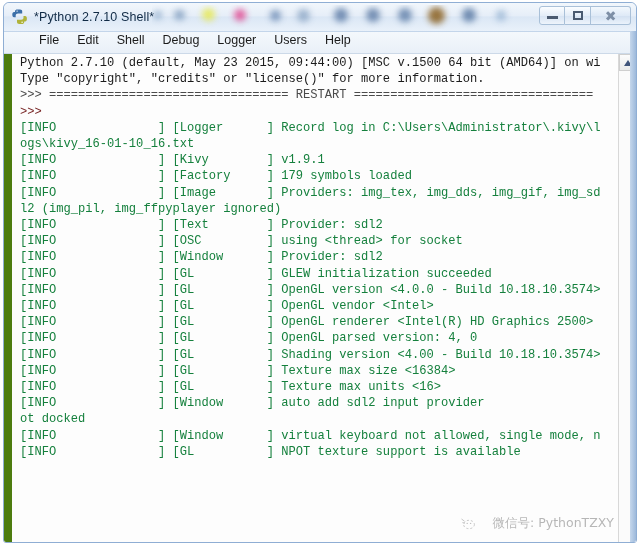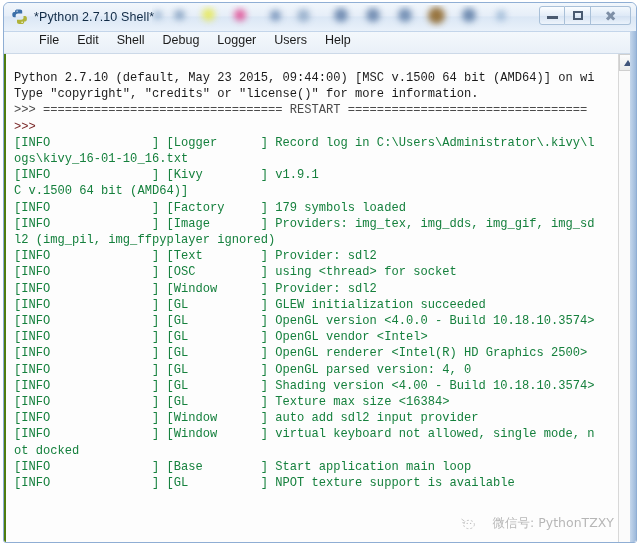--- a/index.html
+++ b/index.html
@@ -139,24 +139,24 @@
   
   .text-wrap {
     position: relative;
     height: 488px;
     background: #fdfdfd;
     display: flex;
   }
   .text-area {
     flex: 1 1 auto;
     background: #fdfdfd;
-    padding: 16px 0 0 8px;
+    padding: 1px 0 0 8px;
     box-sizing: border-box;
     overflow: hidden;
-    border-left: 2px solid #4d7c0f;
+    border-left: 8px solid #4d7c0f;
   }
   .line {
     font-family: "Liberation Mono", "DejaVu Sans Mono", monospace;
     font-size: 12.1px;
     line-height: 16.2px;
     white-space: pre;
     letter-spacing: 0px;
   }
   .c-stdout { color: #1b1b1b; }
   .c-prompt { color: #7a2828; }
@@ -282,38 +282,37 @@
 
   <div class="text-wrap">
     <div class="text-area" id="console-lines">
         <div class="line c-stdout">Python 2.7.10 (default, May 23 2015, 09:44:00) [MSC v.1500 64 bit (AMD64)] on wi</div>
         <div class="line c-stdout">Type "copyright", "credits" or "license()" for more information.</div>
         <div class="line c-restart">&gt;&gt;&gt; ================================= RESTART =================================</div>
         <div class="line c-prompt">&gt;&gt;&gt; </div>
         <div class="line c-log">[INFO              ] [Logger      ] Record log in C:\Users\Administrator\.kivy\l</div>
         <div class="line c-log">ogs\kivy_16-01-10_16.txt</div>
         <div class="line c-log">[INFO              ] [Kivy        ] v1.9.1</div>
-        <div class="line c-log">C v.1500 64 bit (AMD64)]</div>
         <div class="line c-log">[INFO              ] [Factory     ] 179 symbols loaded</div>
         <div class="line c-log">[INFO              ] [Image       ] Providers: img_tex, img_dds, img_gif, img_sd</div>
         <div class="line c-log">l2 (img_pil, img_ffpyplayer ignored)</div>
         <div class="line c-log">[INFO              ] [Text        ] Provider: sdl2</div>
         <div class="line c-log">[INFO              ] [OSC         ] using &lt;thread&gt; for socket</div>
         <div class="line c-log">[INFO              ] [Window      ] Provider: sdl2</div>
         <div class="line c-log">[INFO              ] [GL          ] GLEW initialization succeeded</div>
         <div class="line c-log">[INFO              ] [GL          ] OpenGL version &lt;4.0.0 - Build 10.18.10.3574&gt;</div>
         <div class="line c-log">[INFO              ] [GL          ] OpenGL vendor &lt;Intel&gt;</div>
         <div class="line c-log">[INFO              ] [GL          ] OpenGL renderer &lt;Intel(R) HD Graphics 2500&gt;</div>
         <div class="line c-log">[INFO              ] [GL          ] OpenGL parsed version: 4, 0</div>
         <div class="line c-log">[INFO              ] [GL          ] Shading version &lt;4.00 - Build 10.18.10.3574&gt;</div>
         <div class="line c-log">[INFO              ] [GL          ] Texture max size &lt;16384&gt;</div>
+        <div class="line c-log">[INFO              ] [GL          ] Texture max units &lt;16&gt;</div>
         <div class="line c-log">[INFO              ] [Window      ] auto add sdl2 input provider</div>
+        <div class="line c-log">ot docked</div>
         <div class="line c-log">[INFO              ] [Window      ] virtual keyboard not allowed, single mode, n</div>
-        <div class="line c-log">ot docked</div>
-        <div class="line c-log">[INFO              ] [Base        ] Start application main loop</div>
         <div class="line c-log">[INFO              ] [GL          ] NPOT texture support is available</div>
       </div>
 
     <div class="scrollbar">
       <div class="sb-btn">
         <span class="sb-up-arrow"></span>
       </div>
       <div class="sb-track"></div>
     </div>
   </div>

